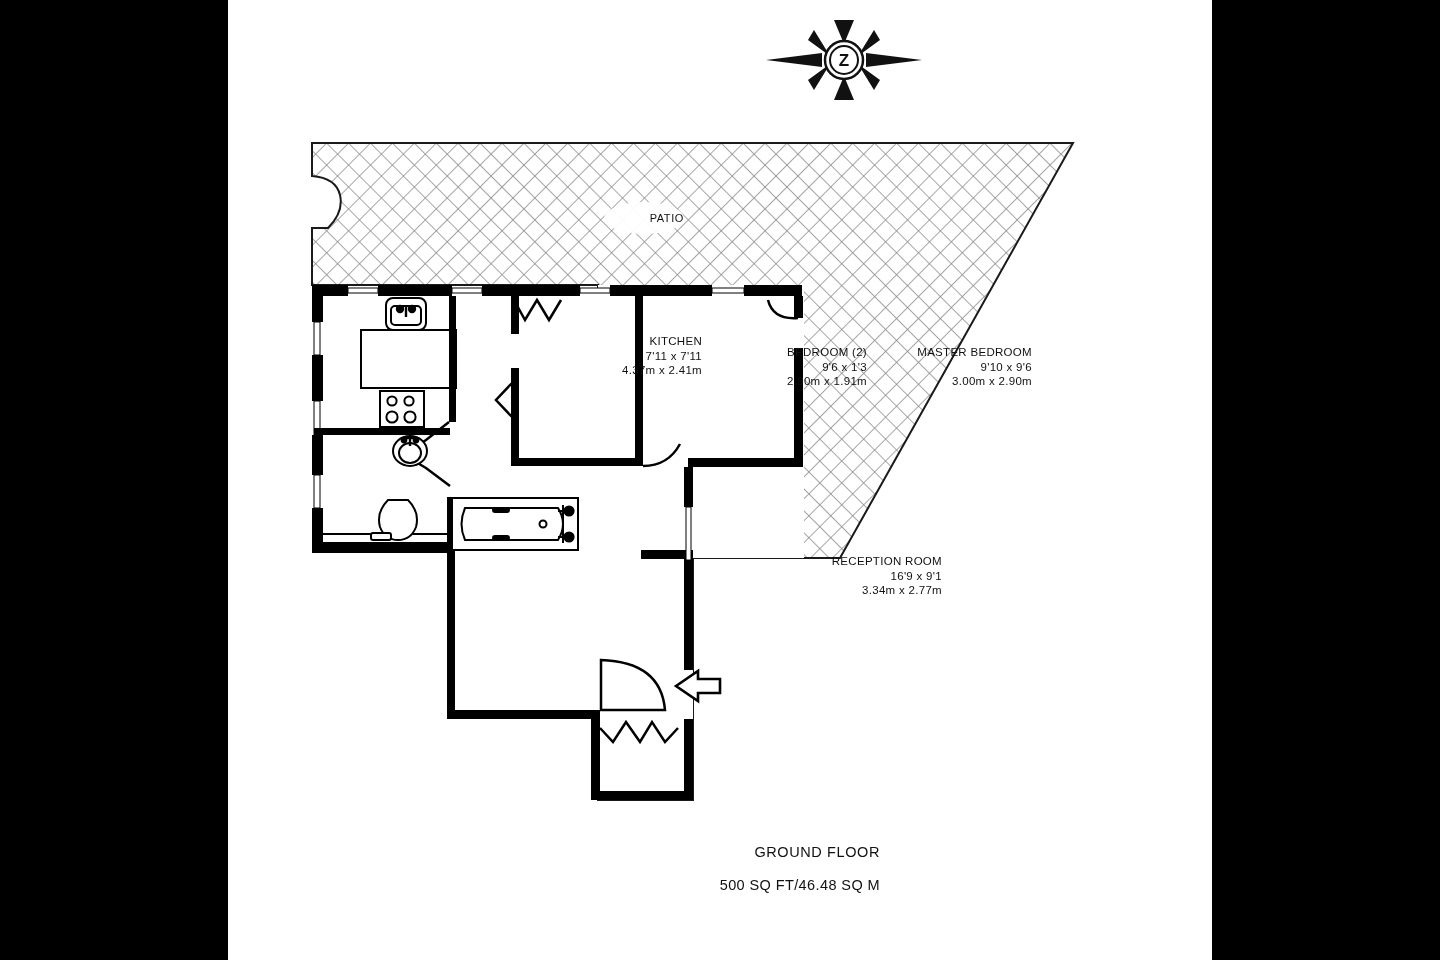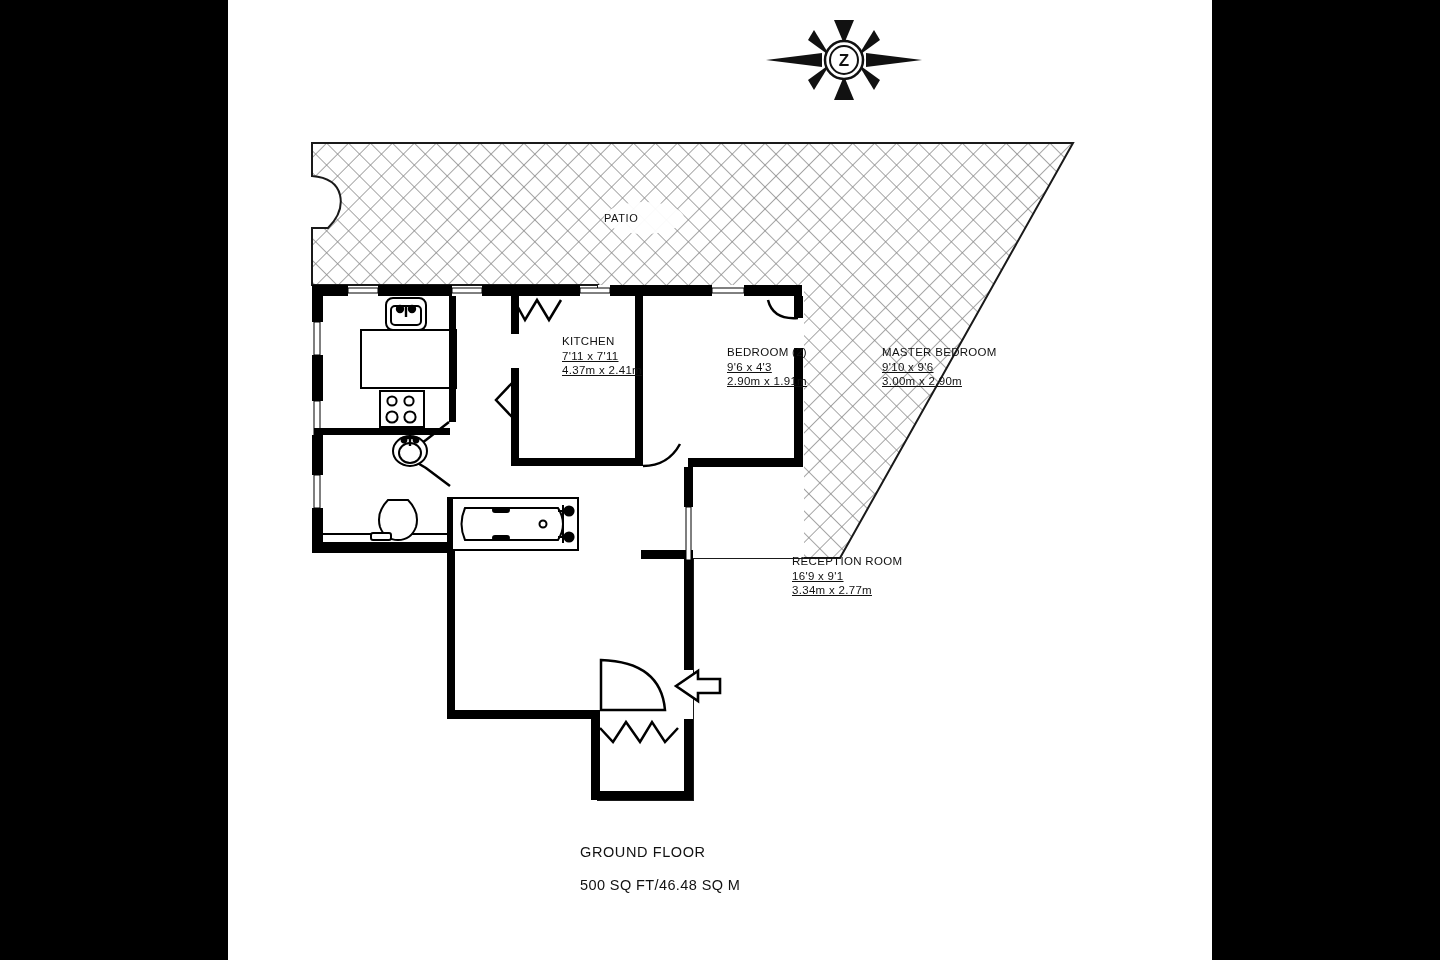--- a/index.html
+++ b/index.html
@@ -13,29 +13,29 @@
   }
   #stage{
     position:absolute;
     left:228px; top:0;
     width:984px; height:960px;
     background:#ffffff;
   }
   #plan{position:absolute;left:0;top:0;width:984px;height:960px;}
   .lbl{
     position:absolute;
-    text-align:left;
+    text-align:right;
     color:#111;
     letter-spacing:0.3px;
     white-space:nowrap;
     line-height:1.28;
     pointer-events:none;
   }
   .room-name{font-size:11.5px;}
-  .room-dim{font-size:11.5px;text-decoration:underline;}
+  .room-dim{font-size:11.5px;}
   .patio-lbl{font-size:11px;letter-spacing:0.6px;}
   .title-main{font-size:14.5px;letter-spacing:0.6px;margin-top:28px;}
   .title-sub{font-size:14.5px;letter-spacing:0.4px;}
 </style>
 </head>
 <body>
 
 <div id="stage">
 
   <svg id="plan" viewBox="0 0 984 960" xmlns="http://www.w3.org/2000/svg">
@@ -273,21 +273,21 @@
   <div class="lbl patio-lbl" style="left:376px;top:211px;width:80px;">PATIO</div>
 
   <div class="lbl" style="left:334px;top:334px;width:140px;">
     <div class="room-name">KITCHEN</div>
     <div class="room-dim">7'11 x 7'11</div>
     <div class="room-dim">4.37m x 2.41m</div>
   </div>
 
   <div class="lbl" style="left:499px;top:345px;width:140px;">
     <div class="room-name">BEDROOM (2)</div>
-    <div class="room-dim">9'6 x 4'3</div>
+    <div class="room-dim">9'6 x 1'3</div>
     <div class="room-dim">2.90m x 1.91m</div>
   </div>
 
   <div class="lbl" style="left:654px;top:345px;width:150px;">
     <div class="room-name">MASTER BEDROOM</div>
     <div class="room-dim">9'10 x 9'6</div>
     <div class="room-dim">3.00m x 2.90m</div>
   </div>
 
   <div class="lbl" style="left:564px;top:554px;width:150px;">

